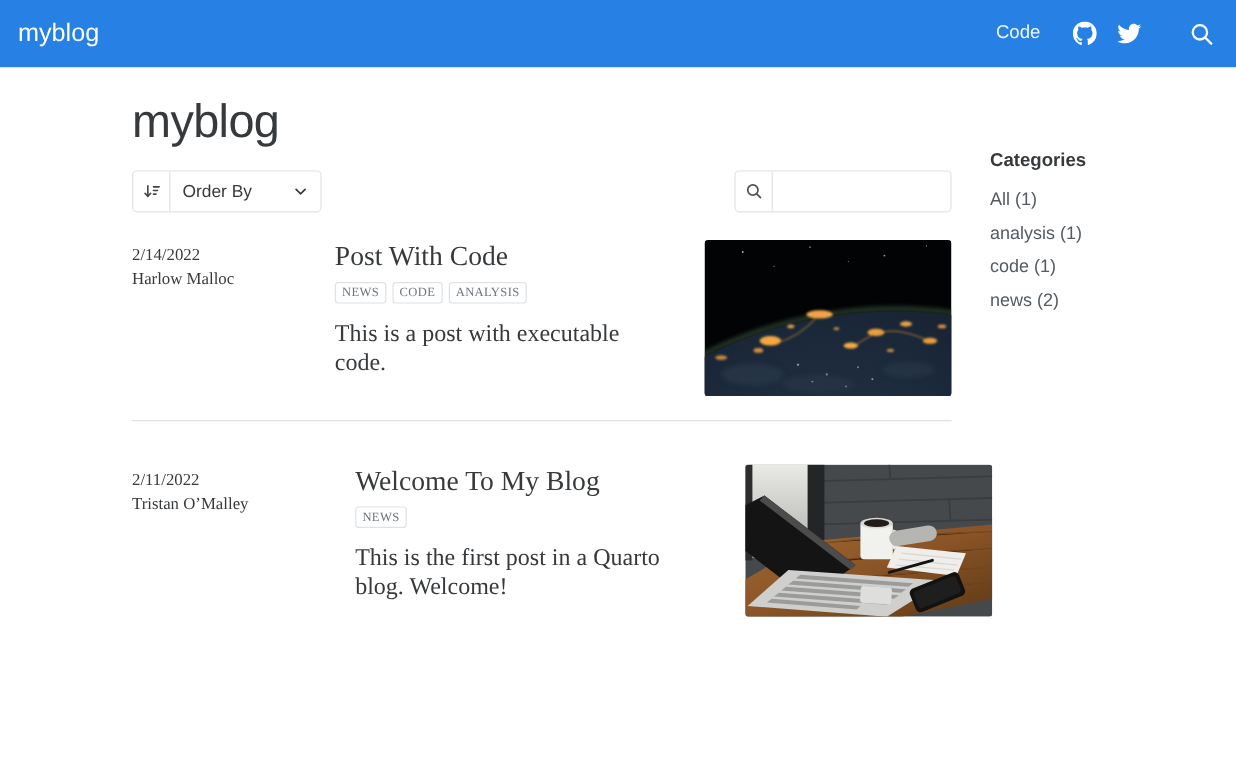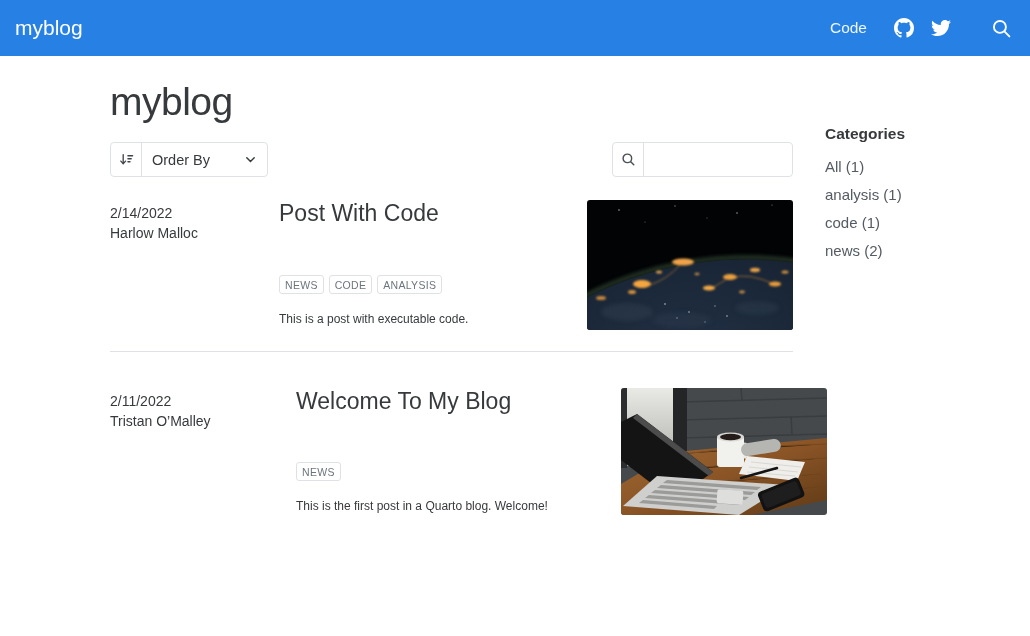--- a/index.html
+++ b/index.html
@@ -37,36 +37,36 @@
     flex:1; display:flex; align-items:center; font-size:14.5px; color:#373a3c; padding:0 10px;
   }
   .orderby .chev { margin-left:auto; display:flex; align-items:center; }
   .filter { width:181px; }
   .filter input {
     border:none; outline:none; flex:1; min-width:0; font-size:14.5px; padding:0 10px;
     font-family:"Liberation Sans", sans-serif; color:#373a3c;
   }
   .filter input::placeholder { color:#6c757d; opacity:1; }
   
-  .listing { margin-top:23px; }
+  .listing { margin-top:23px;font-family:Liberation Serif, serif; }
   .post {
     display:grid; grid-template-columns:169px 308px 206px;
     padding-bottom:20px; border-bottom:1px solid #dee2e6;
   }
   .post.last { border-bottom:none; padding-top:36px;gap:17px; }
   .meta { font-size:14px; line-height:19px; color:#373a3c; padding-top:4px; }
   .meta .author { margin-top:1px; }
   .pbody { padding-right:24px; }
   .ptitle { font-size:23px; font-weight:500; color:#373a3c; text-decoration:none; cursor:pointer; display:inline-block; line-height:1.2; }
   .cats { margin-top:7px; display:flex; gap:5px; }
   .cat {
     font-size:10.5px; letter-spacing:.3px; text-transform:uppercase; color:#6c757d;
-    border:1px solid #dee2e6; border-radius:3px; padding:3px 5px 2px; cursor:pointer; background:#fff;margin-top:40px;
-  }
-  .pdesc { margin-top:13px; font-size:12px; line-height:24px; color:#373a3c; }
+    border:1px solid #dee2e6; border-radius:3px; padding:3px 5px 2px; cursor:pointer; background:#fff;
+  }
+  .pdesc { margin-top:13px; font-size:20px; line-height:24px; color:#373a3c; }
   .thumb {
     width:206px; height:130px; border-radius:3px; overflow:hidden; cursor:pointer; display:block;
   }
   .thumb svg { display:block; }
   
   .side { position:absolute; left:825px; top:125px; width:185px; }
   .side h2 { font-size:15.5px; font-weight:700; color:#373a3c; }
   .side ul { list-style:none; margin-top:13px; }
   .side li { margin-bottom:7px; }
   .side a { font-size:15px; color:#545b62; text-decoration:none; cursor:pointer; line-height:21px; }

